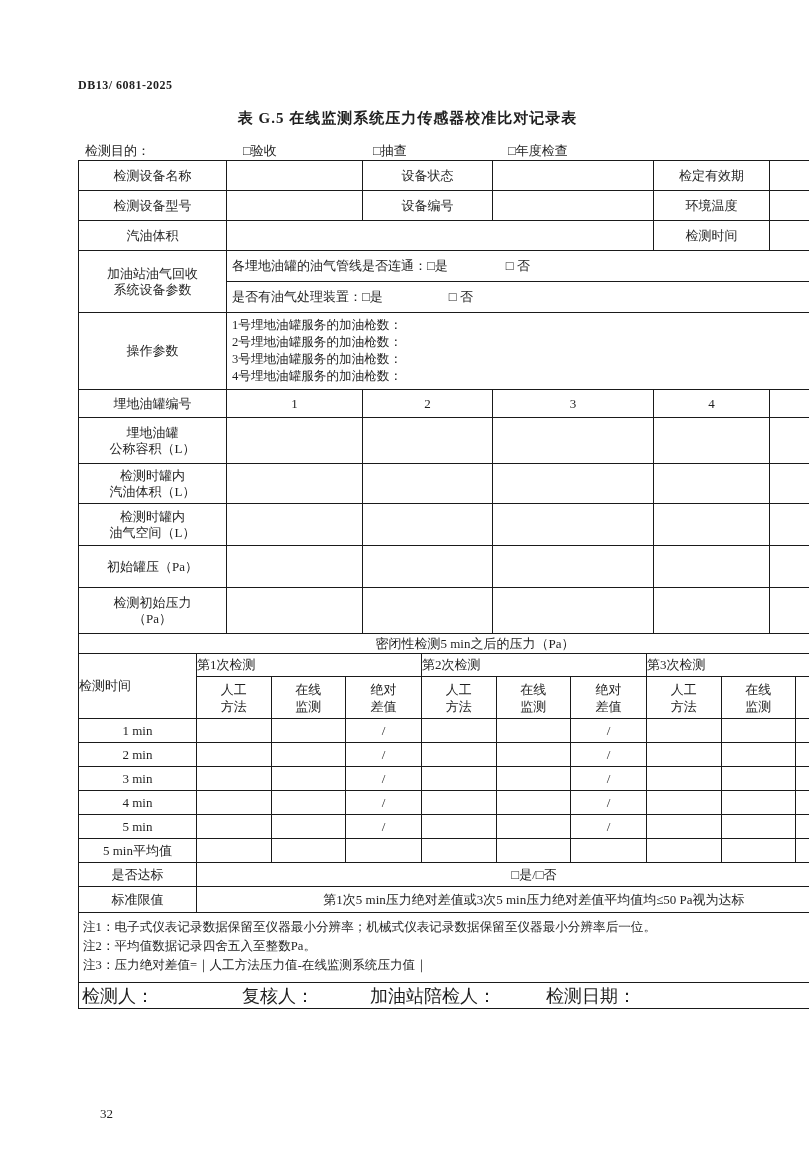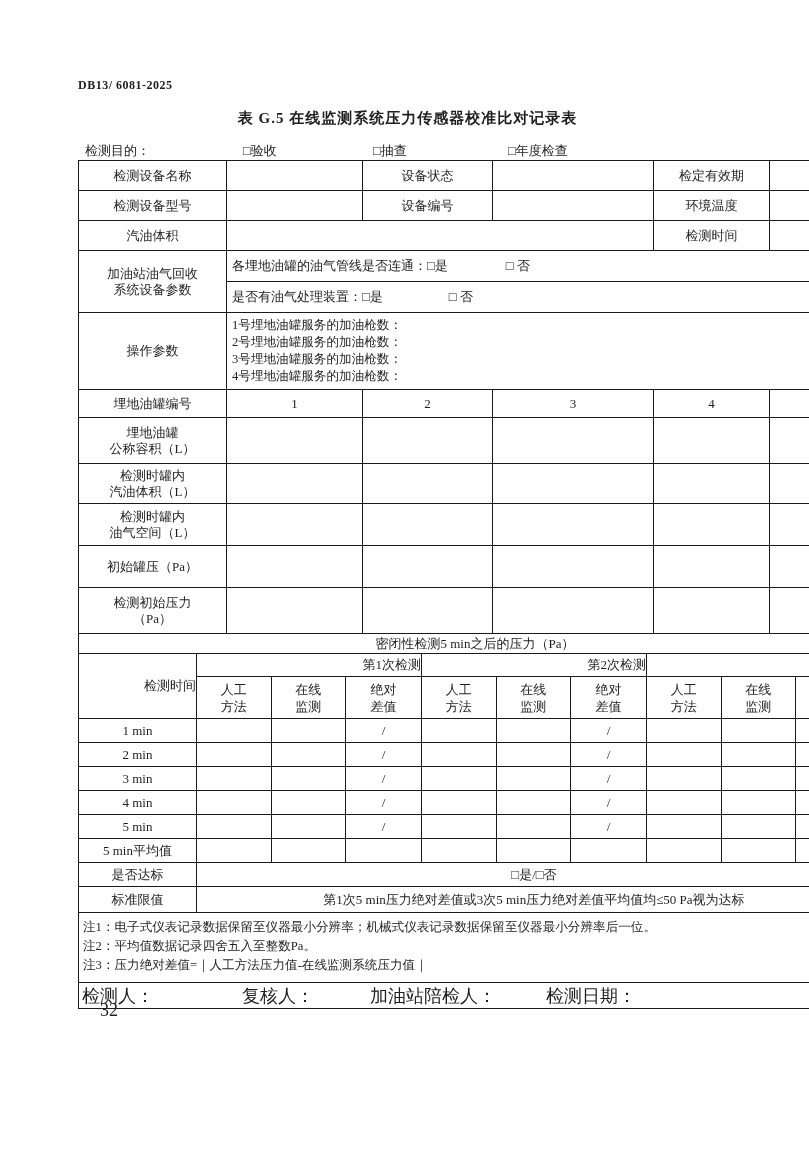--- a/index.html
+++ b/index.html
@@ -25,32 +25,32 @@
   td{border:1px solid #1a1a1a;font-size:13px;padding:0;vertical-align:middle;overflow:hidden;}
   td.lab{text-align:center;white-space:pre-line;line-height:16px;}
   td.blank{background:#fff;}
   td.left{text-align:left;padding-left:5px;}
   .t-equip tr{height:30px;}
   .vapor-line{font-size:13px;padding-left:5px;}
   .vapor-no{margin-left:58px;}
   .op-cell{line-height:17px;font-size:12.6px;padding:4px 0 4px 5px;}
   .tank-ids td{height:27px;}
   .seal-cell{text-align:center;height:19px;font-size:13px;}
-  .pt-session td{height:22px;text-align:right;}
+  .pt-session td{height:22px;text-align:left;}
   .pt-sub td{height:41px;text-align:center;white-space:pre-line;line-height:17px;}
   .pt-row td{height:23px;text-align:center;}
   .slash-cell{text-align:center;}
   .notes-cell{padding:5px 6px 7px 4px;font-size:12.6px;line-height:19px;}
   .footer-cell{height:25px;}
   .footer-flex{display:flex;align-items:center;font-size:18px;padding-left:3px;}
   .fi1{flex:0 0 160px;}
   .fi2{flex:0 0 128px;}
   .fi3{flex:0 0 176px;}
   .fi4{flex:1 1 auto;}
-  .page-number{position:absolute;left:100px;top:1000px;font-size:18px;}
+  .page-number{position:absolute;left:100px;top:1106px;font-size:13px;}
 </style>
 </head>
 <body>
 
 <div class="page">
   <div class="content">
 
     <div class="doc-number">DB13/ 6081-2025</div>
     <div class="doc-title">表 G.5 在线监测系统压力传感器校准比对记录表</div>
 

